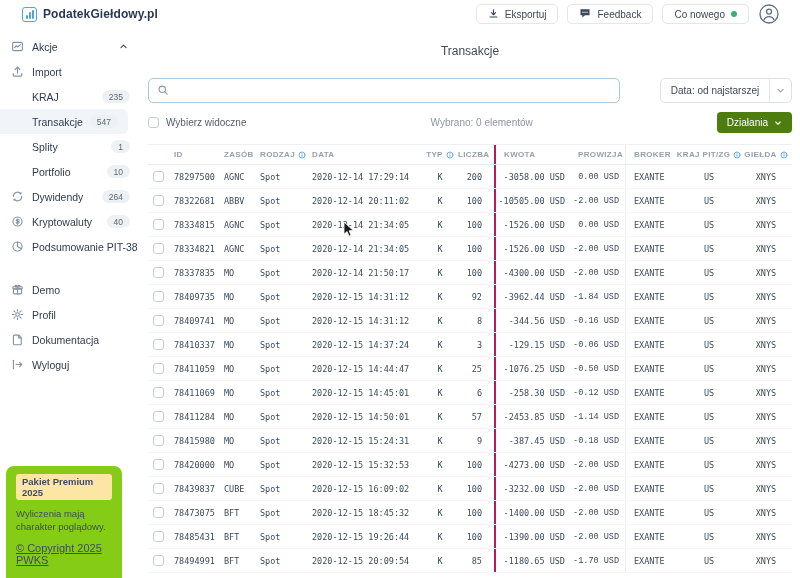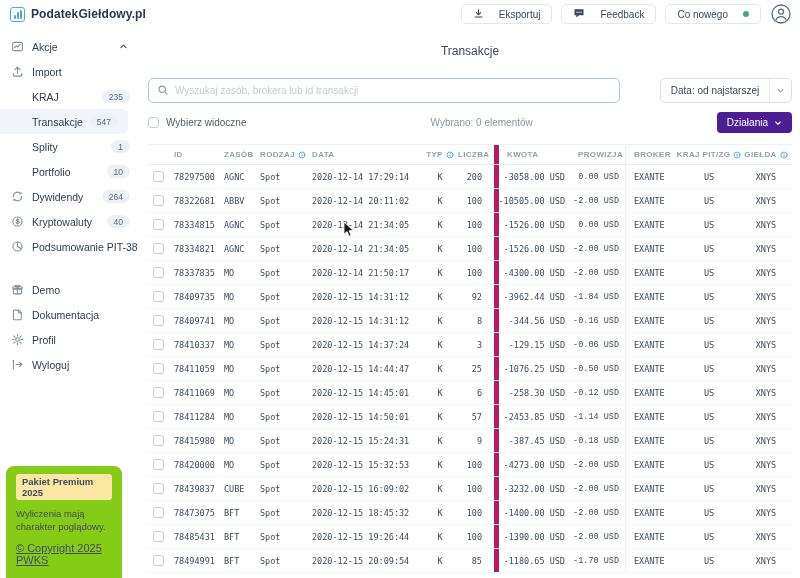--- a/index.html
+++ b/index.html
@@ -1,28 +1,28 @@
 <!DOCTYPE html>
 <html><head>
 <meta charset="utf-8">
 <style>
   * { margin:0; padding:0; box-sizing:border-box; }
   html,body { width:800px; height:578px; }
   body { font-family:"Liberation Sans", sans-serif; background:#fff; color:#2f3b4c; overflow:hidden; }
   .app { position:relative; width:800px; height:578px; background:#fff; overflow:hidden; }
 
   
-  .topbar { position:absolute; top:0; left:0; right:0; height:28px; display:flex; align-items:center; padding:0 8px; background:#fff; }
+  .topbar { position:absolute; top:0; left:0; right:0; height:28px; display:flex; align-items:center; padding:0 20px; background:#fff; }
   .logo { display:flex; align-items:center; gap:6px; padding-left:2px; cursor:pointer; }
   .logo-badge { width:15px; height:15px; border:1.6px solid #4da7dd; border-radius:3px; display:flex; align-items:flex-end; justify-content:center; gap:1px; padding:2px 2px; }
   .logo-badge i { display:block; width:2px; background:#4da7dd; border-radius:1px; }
   .logo-badge i:nth-child(1){height:4px;} .logo-badge i:nth-child(2){height:7px;} .logo-badge i:nth-child(3){height:9px;}
   .logo-text { font-size:12px; font-weight:bold; color:#2b3950; letter-spacing:.1px; }
   .topbar-right { margin-left:auto; display:flex; align-items:center; gap:9px; }
-  .hbtn { display:flex; align-items:center; gap:15px; border:1px solid #e3e6ea; border-radius:5px; background:#fff; padding:3px 11px; font-size:10px; color:#3c4858; font-family:inherit; cursor:pointer; height:20px; }
+  .hbtn { display:flex; align-items:center; gap:6px; border:1px solid #e3e6ea; border-radius:5px; background:#fff; padding:3px 11px; font-size:10px; color:#3c4858; font-family:inherit; cursor:pointer; height:20px; }
   .hbtn svg { flex:0 0 auto; }
   .dot-green { width:6px; height:6px; border-radius:50%; background:#3fae75; display:inline-block; }
   .avatar { width:22px; height:22px; cursor:pointer; display:flex; }
 
   
   .sidebar { position:absolute; top:28px; left:0; bottom:0; width:140px; background:#fff; padding-top:6px; }
   .side-item { display:flex; align-items:center; height:25px; padding-left:10px; font-size:10.5px; color:#303c4e; cursor:pointer; }
   .side-item .s-icon { width:14px; height:14px; margin-right:8px; display:flex; align-items:center; justify-content:center; color:#8492a3; }
   .side-item.indent { padding-left:32px; }
   .side-item .s-label { flex:1 1 auto; white-space:nowrap; overflow:hidden; }
@@ -42,34 +42,34 @@
   .search-box { flex:0 0 472px; height:25px; border:1px solid #a7c9de; border-radius:5px; display:flex; align-items:center; padding:0 8px; gap:6px; background:#fff; }
   .search-box input { border:none; outline:none; flex:1; font-size:10px; font-family:inherit; color:#3c4858; background:transparent; }
   .search-box input::placeholder { color:#c3cbd4; }
   .sort-box { flex:0 0 132px; height:25px; border:1px solid #dde1e6; border-radius:5px; display:flex; align-items:center; font-size:10px; color:#3c4858; cursor:pointer; background:#fff; }
   .sort-box .sort-label { flex:1; text-align:center; padding:0 4px; white-space:nowrap; }
   .sort-box .sort-chev { border-left:1px solid #e4e7ea; height:100%; width:22px; display:flex; align-items:center; justify-content:center; color:#9aa4b0; }
   .select-row { margin-top:9px; display:flex; align-items:center; justify-content:space-between; height:21px; }
   .chk { width:11px; height:11px; border:1px solid #c6cdd5; border-radius:3px; background:#fff; display:inline-block; flex:0 0 auto; cursor:pointer; }
   .select-left { display:flex; align-items:center; gap:7px; font-size:10px; color:#55606e; }
   .select-count { font-size:10px; color:#8d96a3; }
-  .btn-primary { background:#4c1d95; color:#fff; border:none; border-radius:4px; font-size:10px; font-family:inherit; padding:4px 10px; display:flex; align-items:center; gap:6px; cursor:pointer; height:21px; }
+  .btn-primary { background:#4d7c0f; color:#fff; border:none; border-radius:4px; font-size:10px; font-family:inherit; padding:4px 10px; display:flex; align-items:center; gap:6px; cursor:pointer; height:21px; }
 
   
   .tbl { margin-top:11px; }
   .trow { display:grid; grid-template-columns:26px 50px 36px 52px 112px 32px 38px 78px 54px 52px 62px 1fr; align-items:center; }
   .thead { height:21px; border-top:1px solid #eef0f3; border-bottom:1px solid #e8ebef; }
   .thead .hc { font-size:8px; font-weight:bold; letter-spacing:.35px; color:#95a0ad; display:flex; align-items:center; gap:3px; white-space:nowrap; }
   .tbody .trow { height:24px; border-bottom:1px solid #f4f6f8; }
   .cell { font-family:"DejaVu Sans Mono", monospace; font-size:8.5px; color:#3f4a5a; white-space:nowrap; overflow:hidden; }
   .c-typ, .h-typ { justify-content:center; text-align:center; }
   .c-liczba { text-align:right; padding-right:12px; }
   .h-liczba { padding-left:2px; }
   .c-kwota { text-align:right; padding-right:7px; }
-  .c-kwota, .h-kwota { border-left:5px solid #be185d; }
+  .c-kwota, .h-kwota { border-left:2px solid #be185d; }
   .h-kwota { padding-left:8px; height:100%; }
   .c-kwota { height:100%; display:flex; align-items:center; justify-content:flex-end; }
   .c-prowizja, .h-prowizja { border-right:1px solid #edf0f3; }
   .c-prowizja { text-align:right; padding-right:6px; height:100%; display:flex; align-items:center; justify-content:flex-end;font-family:Liberation Mono, monospace; }
   .h-prowizja { padding-left:6px; height:100%; }
   .c-broker, .h-broker { padding-left:8px; }
   .c-kraj, .h-kraj { text-align:center; justify-content:center; }
   .c-gielda, .h-gielda { text-align:center; justify-content:center; }
   .row-chk { display:flex; align-items:center; padding-left:5px; }
   .info-ic { display:inline-flex; color:#5aa7dc; }
@@ -208,34 +208,34 @@
               <rect x="2.3" y="4.6" width="11.4" height="2.6" rx=".8"></rect>
               <path d="M8 4.6v8.8"></path>
               <path d="M8 4.4C6.8 2.2 4.4 2.6 4.9 4.1c.3 1 3.1.5 3.1.5s2.8.5 3.1-.5C11.6 2.6 9.2 2.2 8 4.4z"></path>
             </svg>
           </span>
           <span class="s-label">Demo</span>
         </div>
         <div class="side-item">
           <span class="s-icon">
             <svg width="13" height="13" viewBox="0 0 16 16" fill="none" stroke="currentColor" stroke-width="1.4" stroke-linecap="round" stroke-linejoin="round">
+              <circle cx="8" cy="8" r="2.2"></circle>
+              <path d="M8 1.8v2M8 12.2v2M1.8 8h2M12.2 8h2M3.6 3.6l1.4 1.4M11 11l1.4 1.4M12.4 3.6 11 5M5 11l-1.4 1.4"></path>
+            </svg>
+          </span>
+          <span class="s-label">Profil</span>
+        </div>
+        <div class="side-item">
+          <span class="s-icon">
+            <svg width="13" height="13" viewBox="0 0 16 16" fill="none" stroke="currentColor" stroke-width="1.4" stroke-linecap="round" stroke-linejoin="round">
               <path d="M4 2.6h5.6L12.6 5.6v7.8a1 1 0 0 1-1 1H4a1 1 0 0 1-1-1V3.6a1 1 0 0 1 1-1z"></path>
               <path d="M9.4 2.8V6h3"></path>
             </svg>
           </span>
           <span class="s-label">Dokumentacja</span>
-        </div>
-        <div class="side-item">
-          <span class="s-icon">
-            <svg width="13" height="13" viewBox="0 0 16 16" fill="none" stroke="currentColor" stroke-width="1.4" stroke-linecap="round" stroke-linejoin="round">
-              <circle cx="8" cy="8" r="2.2"></circle>
-              <path d="M8 1.8v2M8 12.2v2M1.8 8h2M12.2 8h2M3.6 3.6l1.4 1.4M11 11l1.4 1.4M12.4 3.6 11 5M5 11l-1.4 1.4"></path>
-            </svg>
-          </span>
-          <span class="s-label">Profil</span>
         </div>
         <div class="side-item">
           <span class="s-icon">
             <svg width="13" height="13" viewBox="0 0 16 16" fill="none" stroke="currentColor" stroke-width="1.4" stroke-linecap="round" stroke-linejoin="round">
               <path d="M3 2.8v10.4"></path>
               <path d="M6.2 8h7"></path>
               <path d="m10.6 5.4 2.6 2.6-2.6 2.6"></path>
             </svg>
           </span>
           <span class="s-label">Wyloguj</span>
@@ -252,21 +252,20 @@
     <h1 class="page-title">Transakcje</h1>
 
     <div class="controls-row">
       <div class="search-box">
         <span class="s-icon">
           <svg width="12" height="12" viewBox="0 0 16 16" fill="none" stroke="#8d97a3" stroke-width="1.5" stroke-linecap="round">
               <circle cx="7" cy="7" r="4.2"></circle>
               <path d="m10.3 10.3 3.2 3.2"></path>
             </svg>
         </span>
-        <input type="text" placeholder="Wyszukaj zasób, brokera lub id transakcji" style="">
       </div>
       <div class="sort-box">
         <span class="sort-label">Data: od najstarszej</span>
         <span class="sort-chev">
           <svg width="9" height="9" viewBox="0 0 16 16" fill="none" stroke="#9aa4b0" stroke-width="2" stroke-linecap="round" stroke-linejoin="round">
               <path d="m3.5 6 4.5 4.5L12.5 6"></path>
             </svg>
         </span>
       </div>
     </div>

